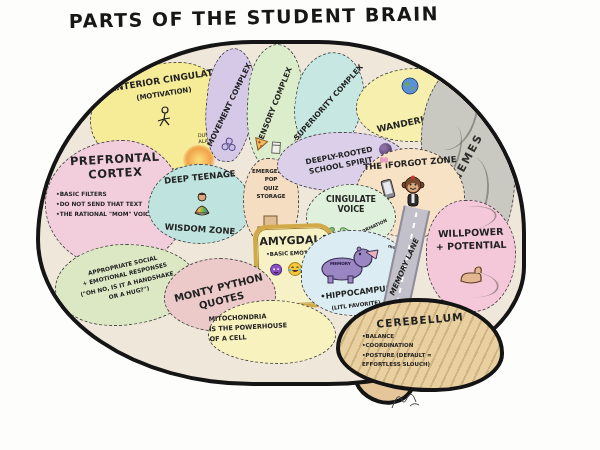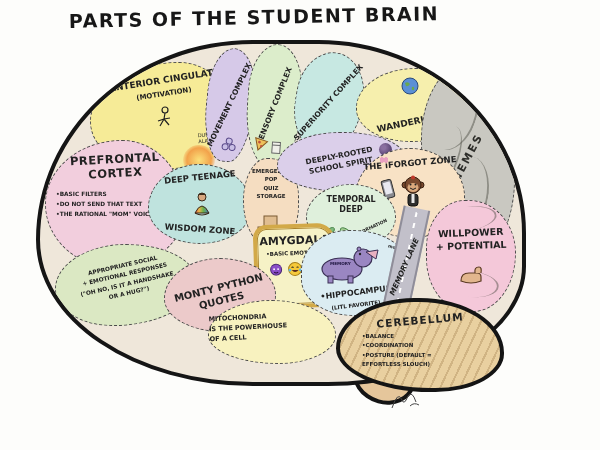--- a/index.html
+++ b/index.html
@@ -225,22 +225,22 @@
         <rect x="8" y="19" width="10" height="12" rx="3" fill="#2e2e2e" stroke="#111" stroke-width="1"></rect>
         <rect x="11.5" y="19" width="3" height="9" fill="#e8e8e8"></rect>
       </svg>
       <div class="ic" style="left:24px;top:8px;width:8px;height:6px;
                   background:radial-gradient(circle at 25% 50%, #e8a0c0 0 2.5px, transparent 3px),
                              radial-gradient(circle at 75% 50%, #e8a0c0 0 2.5px, transparent 3px);"></div>
     </div>
 
     <div class="region" id="r-tmp">
       <div class="lbl t">
-        <div>TEMPORAL</div>
-        <div>DEEP</div>
+        <div>CINGULATE</div>
+        <div>VOICE</div>
       </div>
       <svg class="ic" style="left:16px;bottom:8px" width="30" height="16" viewBox="0 0 30 16">
         <ellipse cx="7" cy="8" rx="5" ry="2.5" fill="#7fba7f" stroke="#3f7a3f" stroke-width=".8" transform="rotate(-30 7 8)"></ellipse>
         <ellipse cx="22" cy="8" rx="5" ry="2.5" fill="#9fcc8f" stroke="#3f7a3f" stroke-width=".8" transform="rotate(25 22 8)"></ellipse>
       </svg>
       <div class="note">NEW INFORMATION</div>
     </div>
 
     <div class="region" id="r-amy">
       <div class="lbl t1">AMYGDALA</div>

